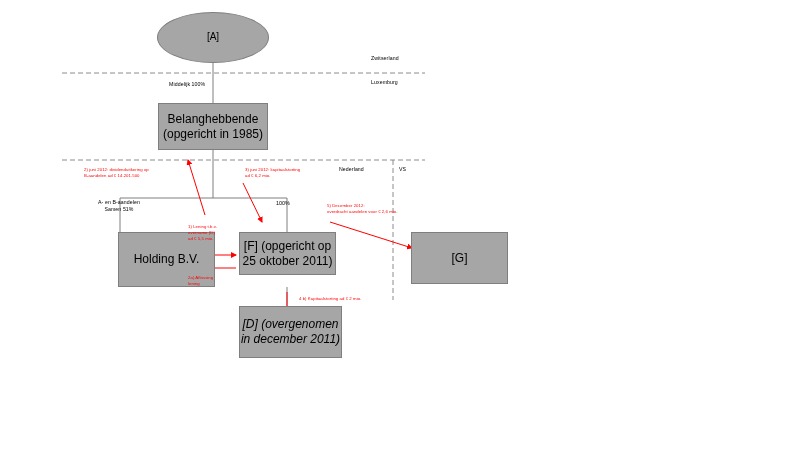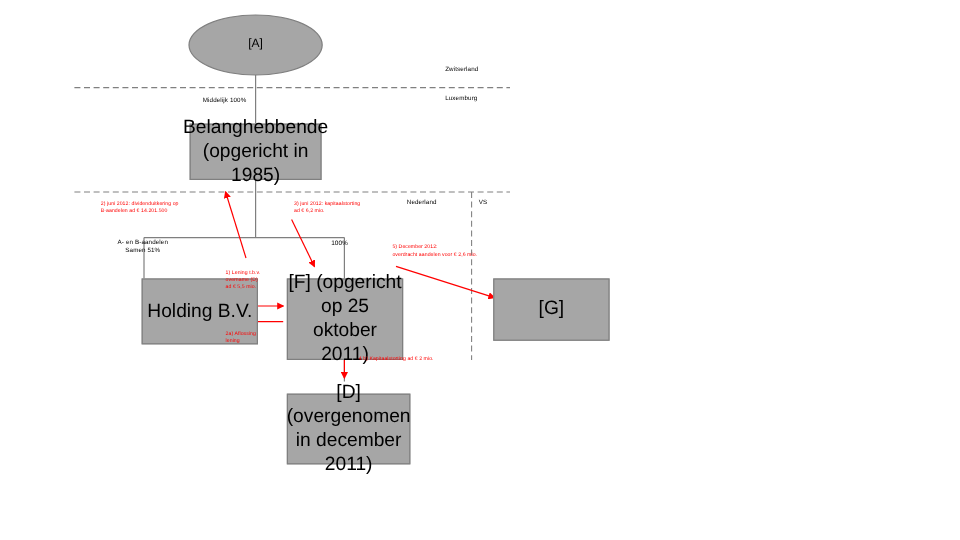--- a/index.html
+++ b/index.html
@@ -31,21 +31,21 @@
     border: 1px solid #7f7f7f;
     color: #000000;
     display: flex;
     align-items: center;
     justify-content: center;
     text-align: center;
     line-height: 1.25;
     box-sizing: border-box;
   }
   .node-box {
-    font-size: 16px;
+    font-size: 12px;
   }
   .node-ellipse {
     border-radius: 50%;
     font-size: 10px;
   }
   .label {
     position: absolute;
     color: #000000;
     font-size: 5.2px;
     line-height: 1.35;
@@ -106,26 +106,26 @@
     </g>
   </svg>
 
   <div class="node node-ellipse" style="left:157px; top:12px; width:112px; height:51px;">[A]</div>
 
   <div class="node node-box" style="left:158px; top:103px; width:110px; height:47px;">Belanghebbende
 (opgericht in 1985)</div>
 
   <div class="node node-box" style="left:72px; top:232px; width:97px; height:55px;margin-left:46px;">Holding B.V.</div>
 
-  <div class="node node-box" style="left:239px; top:232px; width:97px; height:68px;">[F] (opgericht op
+  <div class="node node-box" style="left:239px; top:232px; width:97px; height:43px;">[F] (opgericht op
 25 oktober 2011)</div>
 
   <div class="node node-box" style="left:411px; top:232px; width:97px; height:52px;">[G]</div>
 
-  <div class="node node-box" style="left:239px; top:328px; width:103px; height:59px;">[D] (overgenomen
+  <div class="node node-box" style="left:239px; top:306px; width:103px; height:52px;font-style:italic;">[D] (overgenomen
 in december 2011)</div>
 
   <div class="label label-country" style="left:371px; top:55px;">Zwitserland</div>
   <div class="label label-country" style="left:371px; top:79px;">Luxemburg</div>
   <div class="label label-country" style="left:339px; top:166px;">Nederland</div>
   <div class="label label-country" style="left:399px; top:166px;">VS</div>
 
   <div class="label" style="left:169px; top:81px;">Middelijk 100%</div>
   <div class="label" style="left:98px; top:199px; text-align:center;">A- en B-aandelen
 Samen 51%</div>

